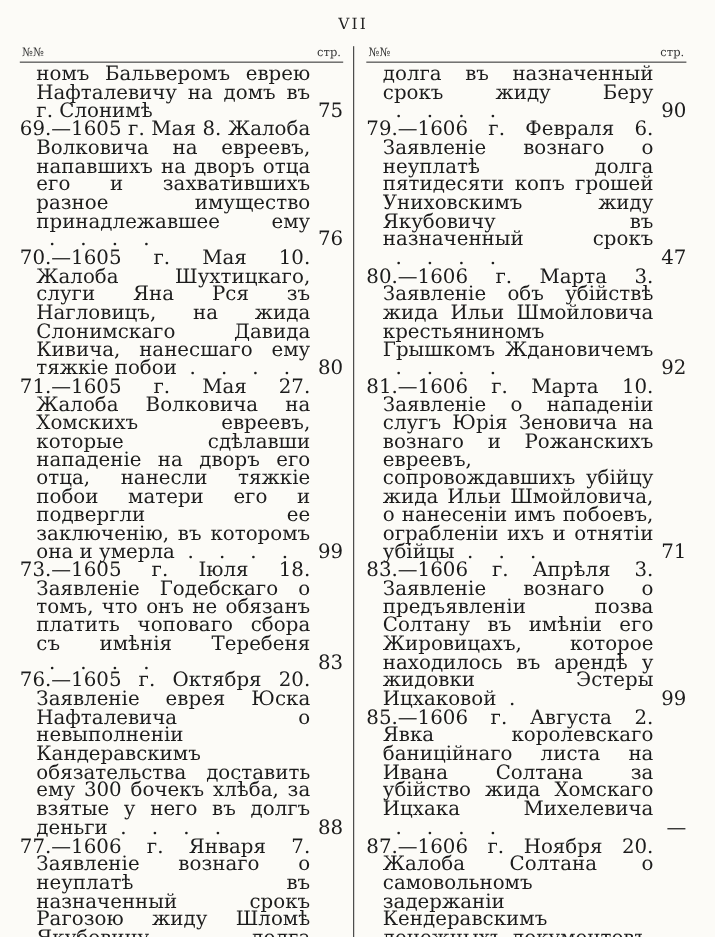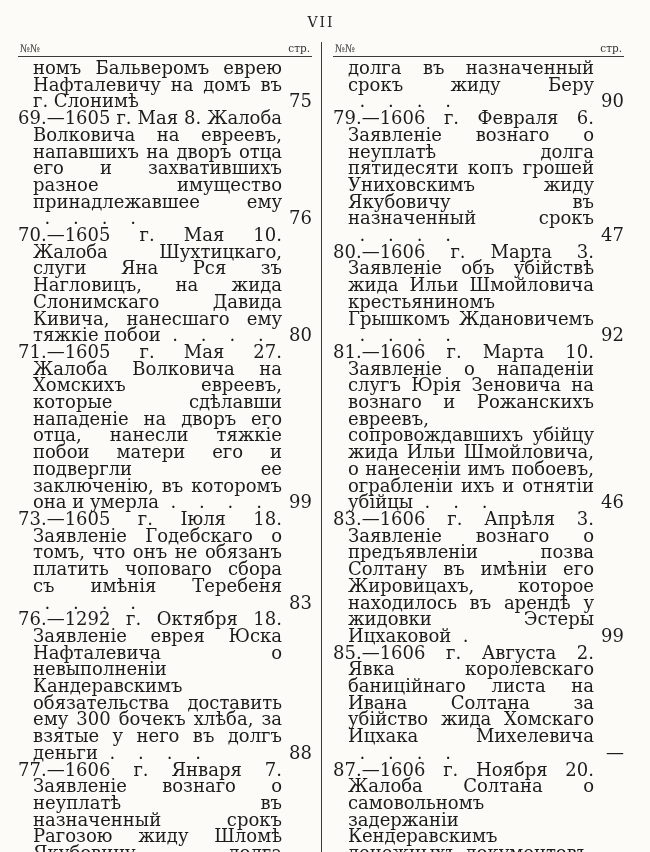--- a/index.html
+++ b/index.html
@@ -75,34 +75,34 @@
       <div class="col-header">
         <span>№№</span>
         <span>стр.</span>
       </div>
       <div class="entries">
           <div class="entry cont"><span>номъ Бальверомъ еврею Нафталевичу на домъ въ г. Слонимѣ</span><span class="page-num">75</span></div>
           <div class="entry"><span>69.—1605 г. Мая 8. Жалоба Волковича на евреевъ, напавшихъ на дворъ отца его и захватившихъ разное имущество принадлежавшее ему</span><span class="dots">  .    .    .    .</span><span class="page-num">76</span></div>
           <div class="entry"><span>70.—1605 г. Мая 10. Жалоба Шухтицкаго, слуги Яна Рся зъ Нагловицъ, на жида Слонимскаго Давида Кивича, нанесшаго ему тяжкіе побои</span><span class="dots">  .    .    .    .</span><span class="page-num">80</span></div>
           <div class="entry"><span>71.—1605 г. Мая 27. Жалоба Волковича на Хомскихъ евреевъ, которые сдѣлавши нападеніе на дворъ его отца, нанесли тяжкіе побои матери его и подвергли ее заключенію, въ которомъ она и умерла</span><span class="dots">  .    .    .    .</span><span class="page-num">99</span></div>
           <div class="entry"><span>73.—1605 г. Іюля 18. Заявленіе Годебскаго о томъ, что онъ не обязанъ платить чоповаго сбора съ имѣнія Теребеня</span><span class="dots">  .    .    .    .</span><span class="page-num">83</span></div>
-          <div class="entry"><span>76.—1292 г. Октября 18. Заявленіе еврея Юска Нафталевича о невыполненіи Кандеравскимъ обязательства доставить ему 300 бочекъ хлѣба, за взятые у него въ долгъ деньги</span><span class="dots">  .    .    .    .</span><span class="page-num">88</span></div>
+          <div class="entry"><span>76.—1605 г. Октября 20. Заявленіе еврея Юска Нафталевича о невыполненіи Кандеравскимъ обязательства доставить ему 300 бочекъ хлѣба, за взятые у него въ долгъ деньги</span><span class="dots">  .    .    .    .</span><span class="page-num">88</span></div>
           <div class="entry"><span>77.—1606 г. Января 7. Заявленіе вознаго о неуплатѣ въ назначенный срокъ Рагозою жиду Шломѣ Якубовичу долга четырнадцати копъ грошей</span><span class="dots">  .    .    .</span><span class="page-num">89</span></div>
           <div class="entry"><span>78.—1606 г. Января 12. Заявленіе вознаго о неуплатѣ Солтаномъ</span></div>
         </div>
     </div>
     <div class="col col-right">
       <div class="col-header">
         <span>№№</span>
         <span>стр.</span>
       </div>
       <div class="entries">
           <div class="entry cont"><span>долга въ назначенный срокъ жиду Беру</span><span class="dots">  .    .    .    .</span><span class="page-num">90</span></div>
           <div class="entry"><span>79.—1606 г. Февраля 6. Заявленіе вознаго о неуплатѣ долга пятидесяти копъ грошей Униховскимъ жиду Якубовичу въ назначенный срокъ</span><span class="dots">  .    .    .    .</span><span class="page-num">47</span></div>
           <div class="entry"><span>80.—1606 г. Марта 3. Заявленіе объ убійствѣ жида Ильи Шмойловича крестьяниномъ Грышкомъ Ждановичемъ</span><span class="dots">  .    .    .    .</span><span class="page-num">92</span></div>
-          <div class="entry"><span>81.—1606 г. Марта 10. Заявленіе о нападеніи слугъ Юрія Зеновича на вознаго и Рожанскихъ евреевъ, сопровождавшихъ убійцу жида Ильи Шмойловича, о нанесеніи имъ побоевъ, ограбленіи ихъ и отнятіи убійцы</span><span class="dots">  .    .    .</span><span class="page-num">46</span></div>
+          <div class="entry"><span>81.—1606 г. Марта 10. Заявленіе о нападеніи слугъ Юрія Зеновича на вознаго и Рожанскихъ евреевъ, сопровождавшихъ убійцу жида Ильи Шмойловича, о нанесеніи имъ побоевъ, ограбленіи ихъ и отнятіи убійцы</span><span class="dots">  .    .    .</span><span class="page-num">71</span></div>
           <div class="entry"><span>83.—1606 г. Апрѣля 3. Заявленіе вознаго о предъявленіи позва Солтану въ имѣніи его Жировицахъ, которое находилось въ арендѣ у жидовки Эстеры Ицхаковой</span><span class="dots">  .</span><span class="page-num">99</span></div>
           <div class="entry"><span>85.—1606 г. Августа 2. Явка королевскаго баниційнаго листа на Ивана Солтана за убійство жида Хомскаго Ицхака Михелевича</span><span class="dots">  .    .    .    .</span><span class="page-num">—</span></div>
           <div class="entry"><span>87.—1606 г. Ноября 20. Жалоба Солтана о самовольномъ задержаніи Кендеравскимъ денежныхъ документовъ, отданныхъ ему временно на сохраненіе</span></div>
         </div>
     </div>
   </div>
 </div>
 
 </body></html>

